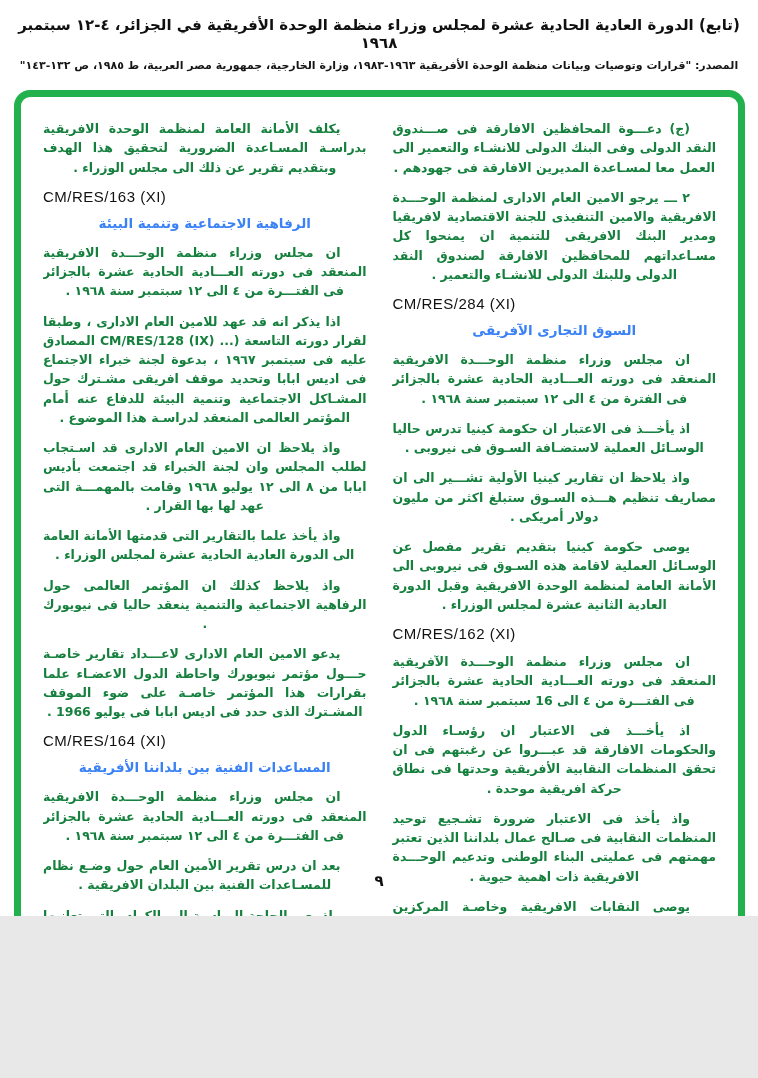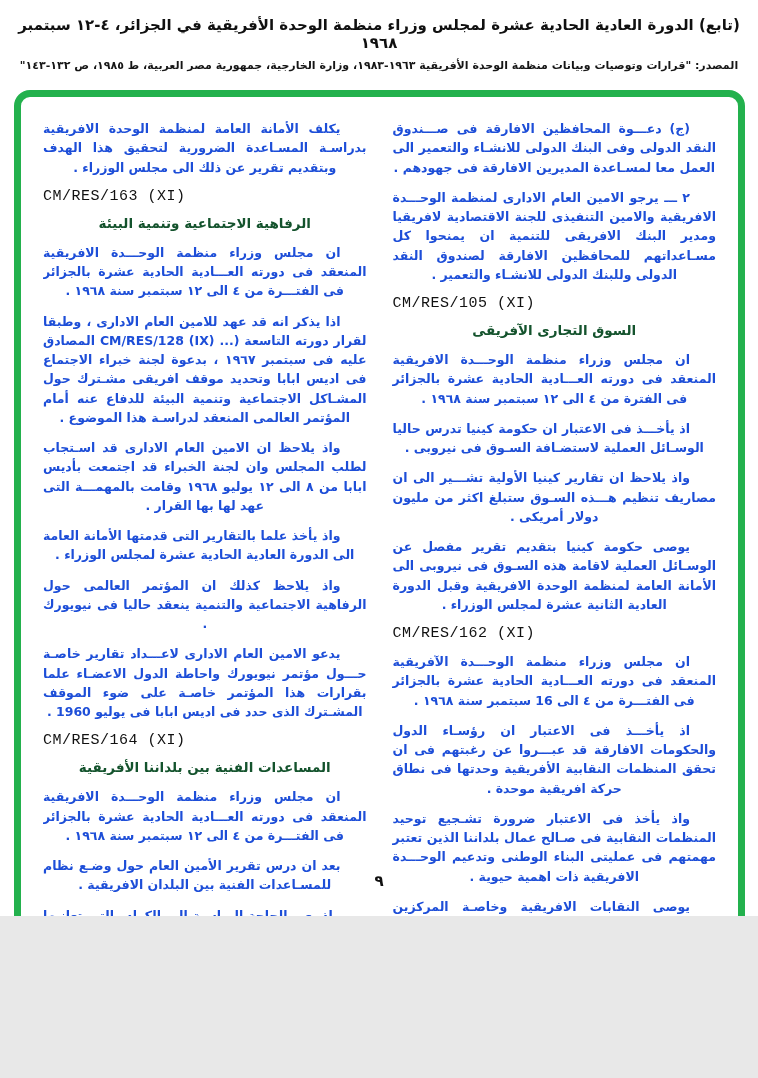--- a/index.html
+++ b/index.html
@@ -60,39 +60,39 @@
   
   .para {
     direction: rtl;
     text-align: justify;
     text-align-last: center;
     text-indent: 26px;
     font-size: 12.5px;
     line-height: 1.54;
     font-weight: 600;
     margin-bottom: 11px;
-    color: #1d4ed8;
+    color: #15803d;
   }
   .ref {
     direction: ltr;
     text-align: left;
-    font-family: Liberation Mono, monospace;
+    font-family: Liberation Sans, sans-serif;
     font-size: 15px;
     font-weight: 400;
     letter-spacing: 0.5px;
     margin-bottom: 10px;
     color: #111111;
   }
   .title {
     direction: rtl;
     text-align: center;
     font-size: 13.5px;
     font-weight: 800;
     margin-bottom: 12px;
-    color: #14532d;
+    color: #3b82f6;
   }
   
   .page-number {
     position: absolute;
     bottom: 26px;
     left: 0; right: 0;
     text-align: center;
     font-size: 15px;
     font-weight: 700;
     color: #111111;
@@ -106,42 +106,42 @@
   <div class="header">
     <div class="header-title">(تابع) الدورة العادية الحادية عشرة لمجلس وزراء منظمة الوحدة الأفريقية في الجزائر، ٤-١٢ سبتمبر ١٩٦٨</div>
     <div class="header-source">المصدر: "قرارات وتوصيات وبيانات منظمة الوحدة الأفريقية ١٩٦٣-١٩٨٣، وزارة الخارجية، جمهورية مصر العربية، ط ١٩٨٥، ص ١٣٢-١٤٣"</div>
   </div>
 
   <div class="frame">
     <div class="columns">
       <div class="column">
           <div class="para">(ج) دعـــوة المحافظين الافارقة فى صـــندوق النقد الدولى وفى البنك الدولى للانشـاء والتعمير الى العمل معا لمسـاعدة المديرين الافارقة فى جهودهم .</div>
           <div class="para">٢ ـــ يرجو الامين العام الادارى لمنظمة الوحـــدة الافريقية والامين التنفيذى للجنة الاقتصادية لافريقيا ومدير البنك الافريقى للتنمية ان يمنحوا كل مسـاعداتهم للمحافظين الافارقة لصندوق النقد الدولى وللبنك الدولى للانشـاء والتعمير .</div>
-          <div class="ref">CM/RES/105 (XI)</div>
+          <div class="ref">CM/RES/284 (XI)</div>
           <div class="title">السوق التجارى الآفريقى</div>
           <div class="para">ان مجلس وزراء منظمة الوحـــدة الافريقية المنعقد فى دورته العـــادية الحادية عشرة بالجزائر فى الفترة من ٤ الى ١٢ سبتمبر سنة ١٩٦٨ .</div>
           <div class="para">اذ يأخـــذ فى الاعتبار ان حكومة كينيا تدرس حاليا الوسـائل العملية لاستضـافة السـوق فى نيروبى .</div>
           <div class="para">واذ يلاحظ ان تقارير كينيا الأولية تشـــير الى ان مصاريف تنظيم هـــذه السـوق ستبلغ اكثر من مليون دولار أمريكى .</div>
           <div class="para">يوصى حكومة كينيا بتقديم تقرير مفصل عن الوسـائل العملية لاقامة هذه السـوق فى نيروبى الى الأمانة العامة لمنظمة الوحدة الافريقية وقبل الدورة العادية الثانية عشرة لمجلس الوزراء .</div>
           <div class="ref">CM/RES/162 (XI)</div>
           <div class="para">ان مجلس وزراء منظمة الوحـــدة الآفريقية المنعقد فى دورته العـــادية الحادية عشرة بالجزائر فى الفتـــرة من ٤ الى 16 سبتمبر سنة ١٩٦٨ .</div>
           <div class="para">اذ يأخـــذ فى الاعتبار ان رؤسـاء الدول والحكومات الافارقة قد عبـــروا عن رغبتهم فى ان تحقق المنظمات النقابية الأفريقية وحدتها فى نطاق حركة افريقية موحدة .</div>
           <div class="para">واذ يأخذ فى الاعتبار ضرورة تشـجيع توحيد المنظمات النقابية فى صـالح عمال بلداننا الذين تعتبر مهمتهم فى عمليتى البناء الوطنى وتدعيم الوحـــدة الافريقية ذات اهمية حيوية .</div>
           <div class="para">يوصى النقابات الافريقية وخاصـة المركزين الافريقيين الموجودين ببذل الجهـــود الضرورية للتغلب على كل الصعوبات وتحقيق الوحدة النقابية الافريقية .</div>
         </div>
       <div class="column">
           <div class="para">يكلف الأمانة العامة لمنظمة الوحدة الافريقية بدراسـة المسـاعدة الضرورية لتحقيق هذا الهدف وبتقديم تقرير عن ذلك الى مجلس الوزراء .</div>
           <div class="ref">CM/RES/163 (XI)</div>
           <div class="title">الرفاهية الاجتماعية وتنمية البيئة</div>
           <div class="para">ان مجلس وزراء منظمة الوحـــدة الافريقية المنعقد فى دورته العـــادية الحادية عشرة بالجزائر فى الفتـــرة من ٤ الى ١٢ سبتمبر سنة ١٩٦٨ .</div>
           <div class="para">اذا يذكر انه قد عهد للامين العام الادارى ، وطبقا لقرار دورته التاسعة (... ‎CM/RES/128 (IX)‎ المصادق عليه فى سبتمبر ١٩٦٧ ، بدعوة لجنة خبراء الاجتماع فى اديس ابابا وتحديد موقف افريقى مشـترك حول المشـاكل الاجتماعية وتنمية البيئة للدفاع عنه أمام المؤتمر العالمى المنعقد لدراسـة هذا الموضوع .</div>
           <div class="para">واذ يلاحظ ان الامين العام الادارى قد اسـتجاب لطلب المجلس وان لجنة الخبراء قد اجتمعت بأديس ابابا من ٨ الى ١٢ يوليو ١٩٦٨ وقامت بالمهمـــة التى عهد لها بها القرار .</div>
           <div class="para">واذ يأخذ علما بالتقارير التى قدمتها الأمانة العامة الى الدورة العادية الحادية عشرة لمجلس الوزراء .</div>
           <div class="para">واذ يلاحظ كذلك ان المؤتمر العالمى حول الرفاهية الاجتماعية والتنمية ينعقد حاليا فى نيويورك .</div>
-          <div class="para">يدعو الامين العام الادارى لاعـــداد تقارير خاصـة حـــول مؤتمر نيويورك واحاطة الدول الاعضـاء علما بقرارات هذا المؤتمر خاصـة على ضوء الموقف المشـترك الذى حدد فى اديس ابابا فى يوليو 1960 .</div>
+          <div class="para">يدعو الامين العام الادارى لاعـــداد تقارير خاصـة حـــول مؤتمر نيويورك واحاطة الدول الاعضـاء علما بقرارات هذا المؤتمر خاصـة على ضوء الموقف المشـترك الذى حدد فى اديس ابابا فى يوليو 1966 .</div>
           <div class="ref">CM/RES/164 (XI)</div>
           <div class="title">المساعدات الفنية بين بلداننا الأفريقية</div>
           <div class="para">ان مجلس وزراء منظمة الوحـــدة الافريقية المنعقد فى دورته العـــادية الحادية عشرة بالجزائر فى الفتـــرة من ٤ الى ١٢ سبتمبر سنة ١٩٦٨ .</div>
           <div class="para">بعد ان درس تقرير الأمين العام حول وضـع نظام للمسـاعدات الفنية بين البلدان الافريقية .</div>
           <div class="para">واذ يعى الحاجة المـاسـة الى الكوادر التى تعانيها عـــدة دول اعضـاء والفائض من الكوادر الموجود فى دول اخـــرى .</div>
         </div>
     </div>
   </div>
 
   <div class="page-number">٩</div>

